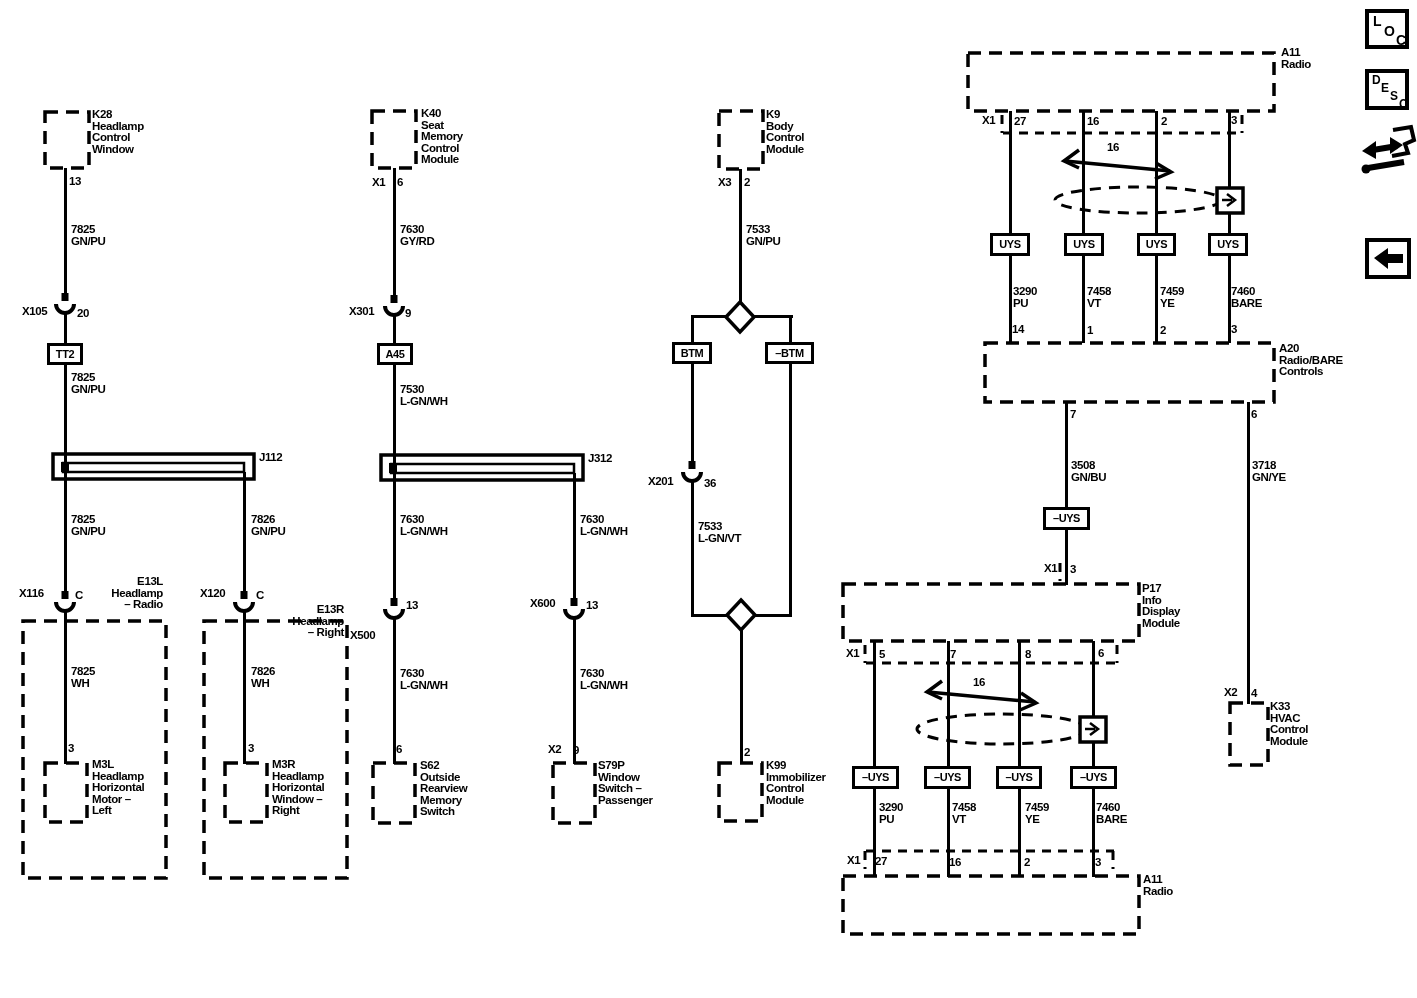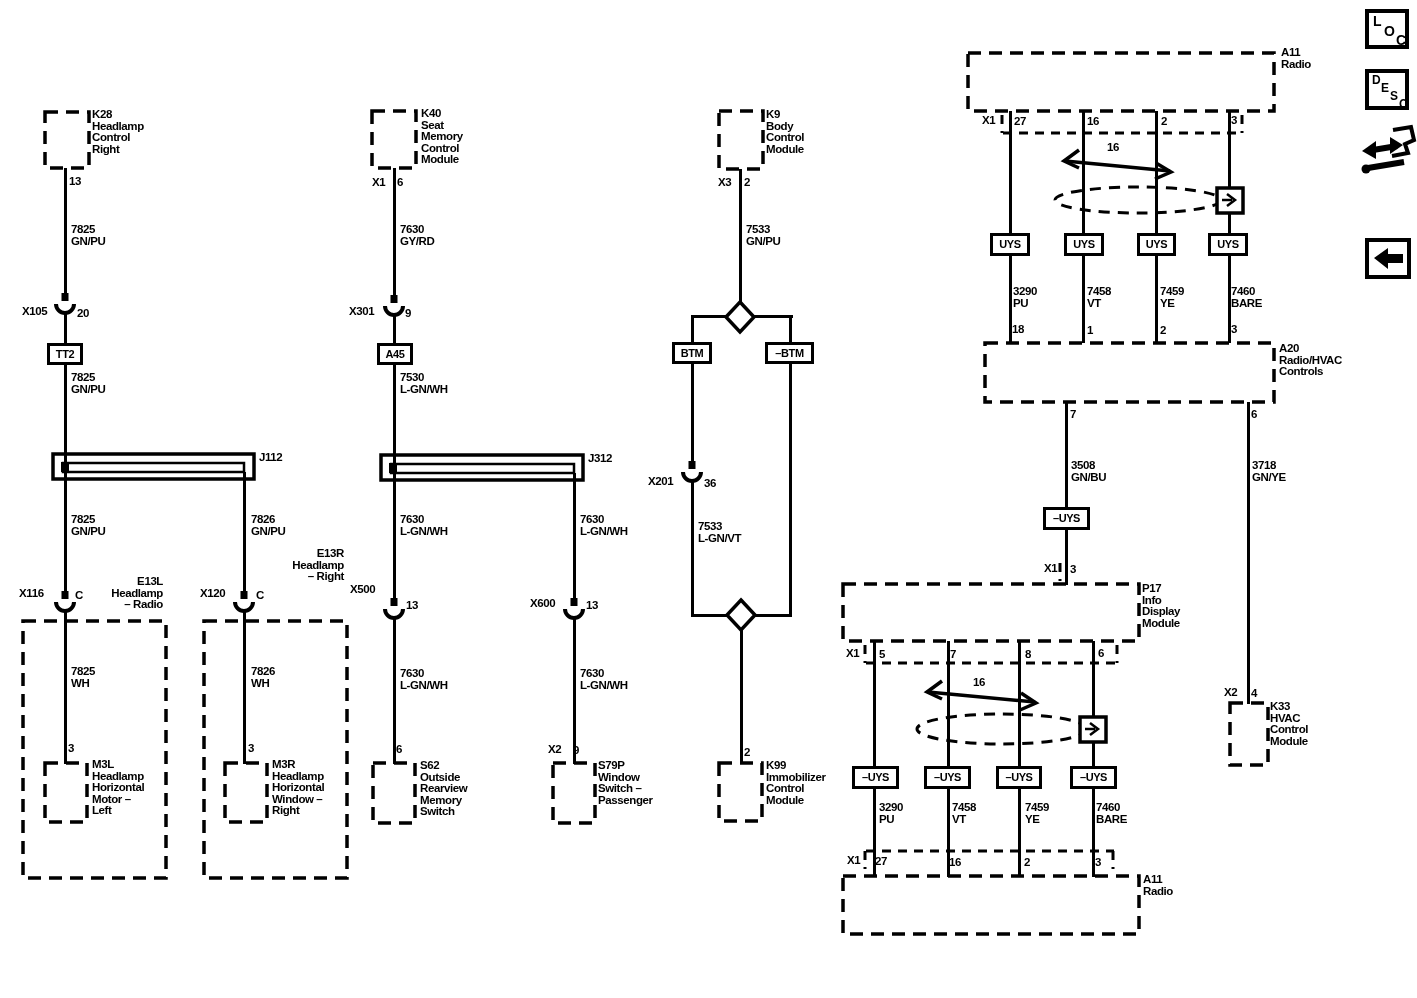--- a/index.html
+++ b/index.html
@@ -165,41 +165,41 @@
       <rect x="1217" y="188" width="26" height="25" fill="#fff" stroke="#000" stroke-width="3.5"></rect>
       <path d="M1222,200 L1232,200 M1227,194 L1235,200 L1227,206" fill="none" stroke="#000" stroke-width="2.5"></path>
       <rect x="1080" y="717" width="26" height="25" fill="#fff" stroke="#000" stroke-width="3.5"></rect>
       <path d="M1085,729 L1095,729 M1090,723 L1098,729 L1090,735" fill="none" stroke="#000" stroke-width="2.5"></path>
     </g>
   </svg>
 
   <div class="lbl" style="left:92px;top:109px">K28
 Headlamp
 Control
-Right</div>
+Window</div>
   <div class="pin" style="left:69px;top:176px">13</div>
   <div class="lbl" style="left:71px;top:224px">7825
 GN/PU</div>
   <div class="pin" style="left:22px;top:306px">X105</div>
   <div class="pin" style="left:77px;top:308px">20</div>
   <div class="lbl" style="left:71px;top:372px">7825
 GN/PU</div>
   <div class="pin" style="left:259px;top:452px">J112</div>
   <div class="lbl" style="left:71px;top:514px">7825
 GN/PU</div>
   <div class="lbl" style="left:251px;top:514px">7826
 GN/PU</div>
   <div class="pin" style="left:19px;top:588px">X116</div>
   <div class="pin" style="left:75px;top:590px">C</div>
   <div class="pin" style="left:200px;top:588px">X120</div>
   <div class="pin" style="left:256px;top:590px">C</div>
   <div class="lbl r" style="left:83px;top:576px">E13L
 Headlamp
 – Radio</div>
-  <div class="lbl r" style="left:264px;top:548px">E13R
+  <div class="lbl r" style="left:264px;top:604px">E13R
 Headlamp
 – Right</div>
   <div class="lbl" style="left:71px;top:666px">7825
 WH</div>
   <div class="lbl" style="left:251px;top:666px">7826
 WH</div>
   <div class="pin" style="left:68px;top:743px">3</div>
   <div class="pin" style="left:248px;top:743px">3</div>
   <div class="lbl" style="left:92px;top:759px">M3L
 Headlamp
@@ -216,28 +216,28 @@
 Seat
 Memory
 Control
 Module</div>
   <div class="pin" style="left:372px;top:177px">X1</div>
   <div class="pin" style="left:397px;top:177px">6</div>
   <div class="lbl" style="left:400px;top:224px">7630
 GY/RD</div>
   <div class="pin" style="left:349px;top:306px">X301</div>
   <div class="pin" style="left:405px;top:308px">9</div>
-  <div class="lbl" style="left:400px;top:372px">7530
+  <div class="lbl" style="left:400px;top:384px">7530
 L-GN/WH</div>
   <div class="pin" style="left:588px;top:453px">J312</div>
   <div class="lbl" style="left:400px;top:514px">7630
 L-GN/WH</div>
   <div class="lbl" style="left:580px;top:514px">7630
 L-GN/WH</div>
-  <div class="pin" style="left:350px;top:584px">X500</div>
+  <div class="pin" style="left:350px;top:630px">X500</div>
   <div class="pin" style="left:406px;top:600px">13</div>
   <div class="pin" style="left:530px;top:598px">X600</div>
   <div class="pin" style="left:586px;top:600px">13</div>
   <div class="lbl" style="left:400px;top:668px">7630
 L-GN/WH</div>
   <div class="lbl" style="left:580px;top:668px">7630
 L-GN/WH</div>
   <div class="pin" style="left:396px;top:744px">6</div>
   <div class="pin" style="left:548px;top:744px">X2</div>
   <div class="pin" style="left:573px;top:745px">9</div>
@@ -278,26 +278,26 @@
   <div class="pin" style="left:1231px;top:115px">3</div>
   <div class="pin" style="left:1107px;top:142px">16</div>
   <div class="lbl" style="left:1013px;top:286px">3290
 PU</div>
   <div class="lbl" style="left:1087px;top:286px">7458
 VT</div>
   <div class="lbl" style="left:1160px;top:286px">7459
 YE</div>
   <div class="lbl" style="left:1231px;top:286px">7460
 BARE</div>
-  <div class="pin" style="left:1012px;top:324px">18</div>
+  <div class="pin" style="left:1012px;top:324px">14</div>
   <div class="pin" style="left:1087px;top:325px">1</div>
   <div class="pin" style="left:1160px;top:325px">2</div>
   <div class="pin" style="left:1231px;top:324px">3</div>
   <div class="lbl" style="left:1279px;top:343px">A20
-Radio/HVAC
+Radio/BARE
 Controls</div>
   <div class="pin" style="left:1070px;top:409px">7</div>
   <div class="pin" style="left:1251px;top:409px">6</div>
   <div class="lbl" style="left:1071px;top:460px">3508
 GN/BU</div>
   <div class="pin" style="left:1044px;top:563px">X1</div>
   <div class="pin" style="left:1070px;top:564px">3</div>
   <div class="lbl" style="left:1142px;top:583px">P17
 Info
 Display

